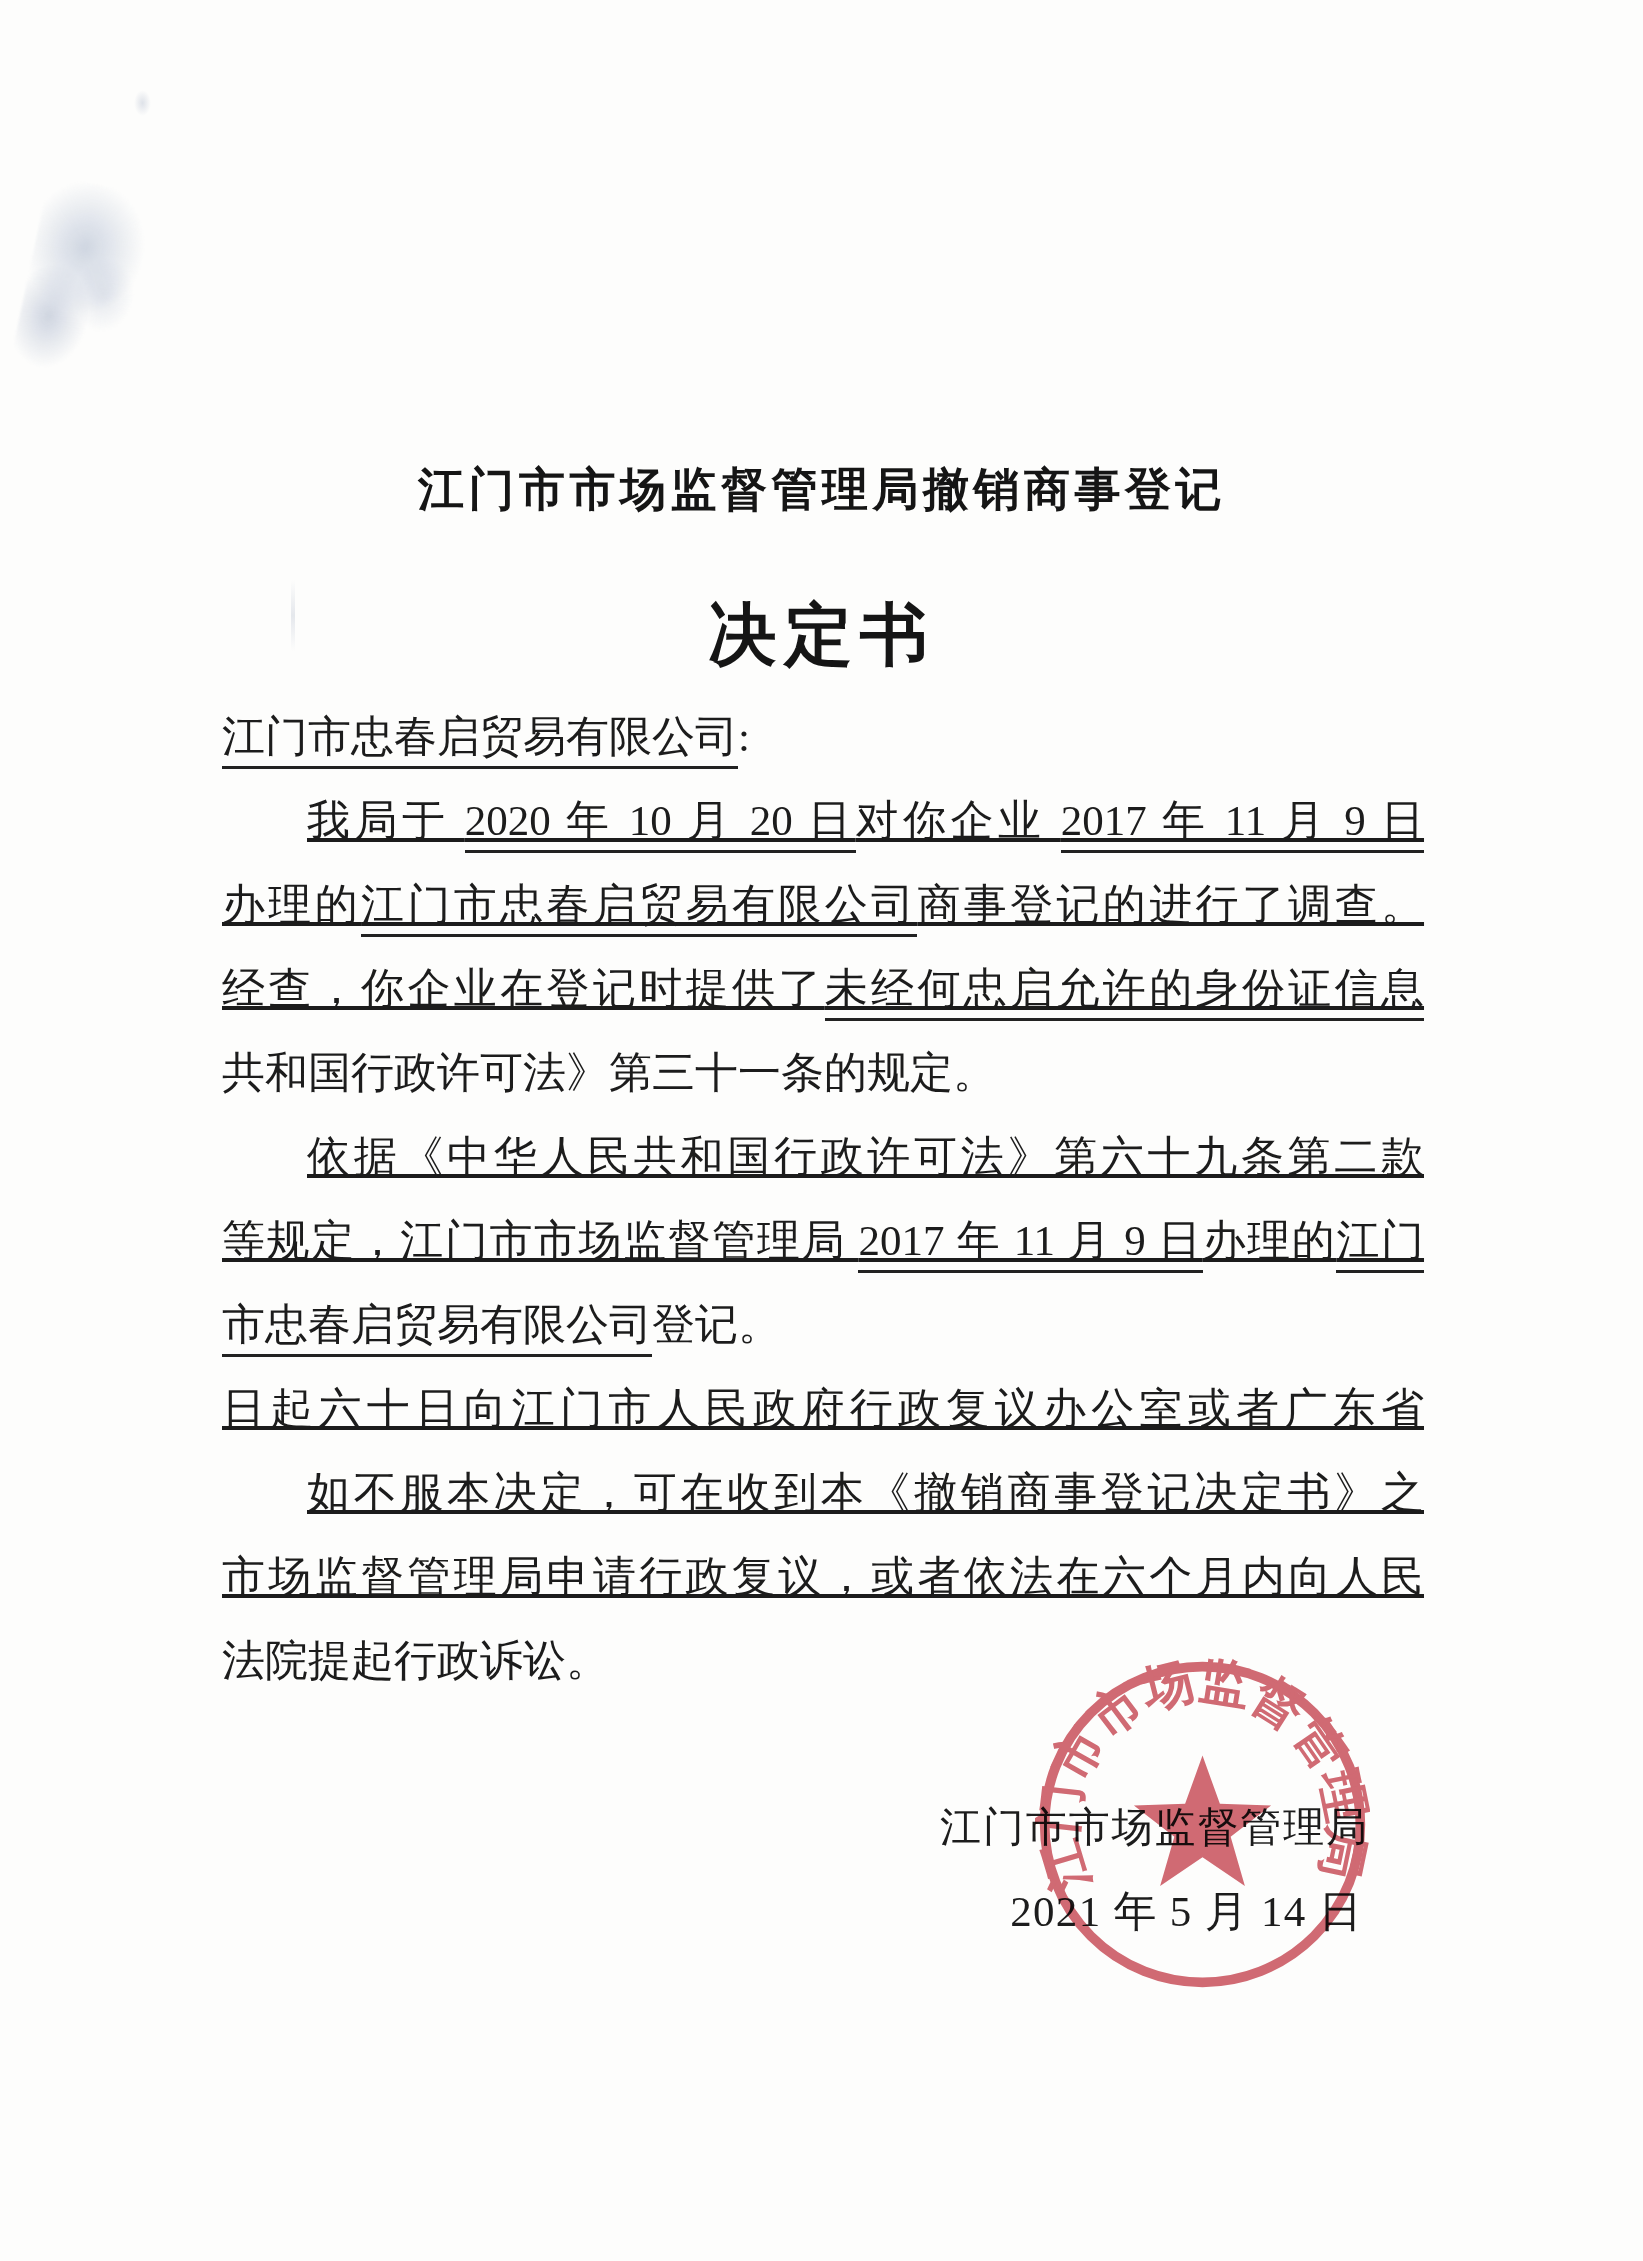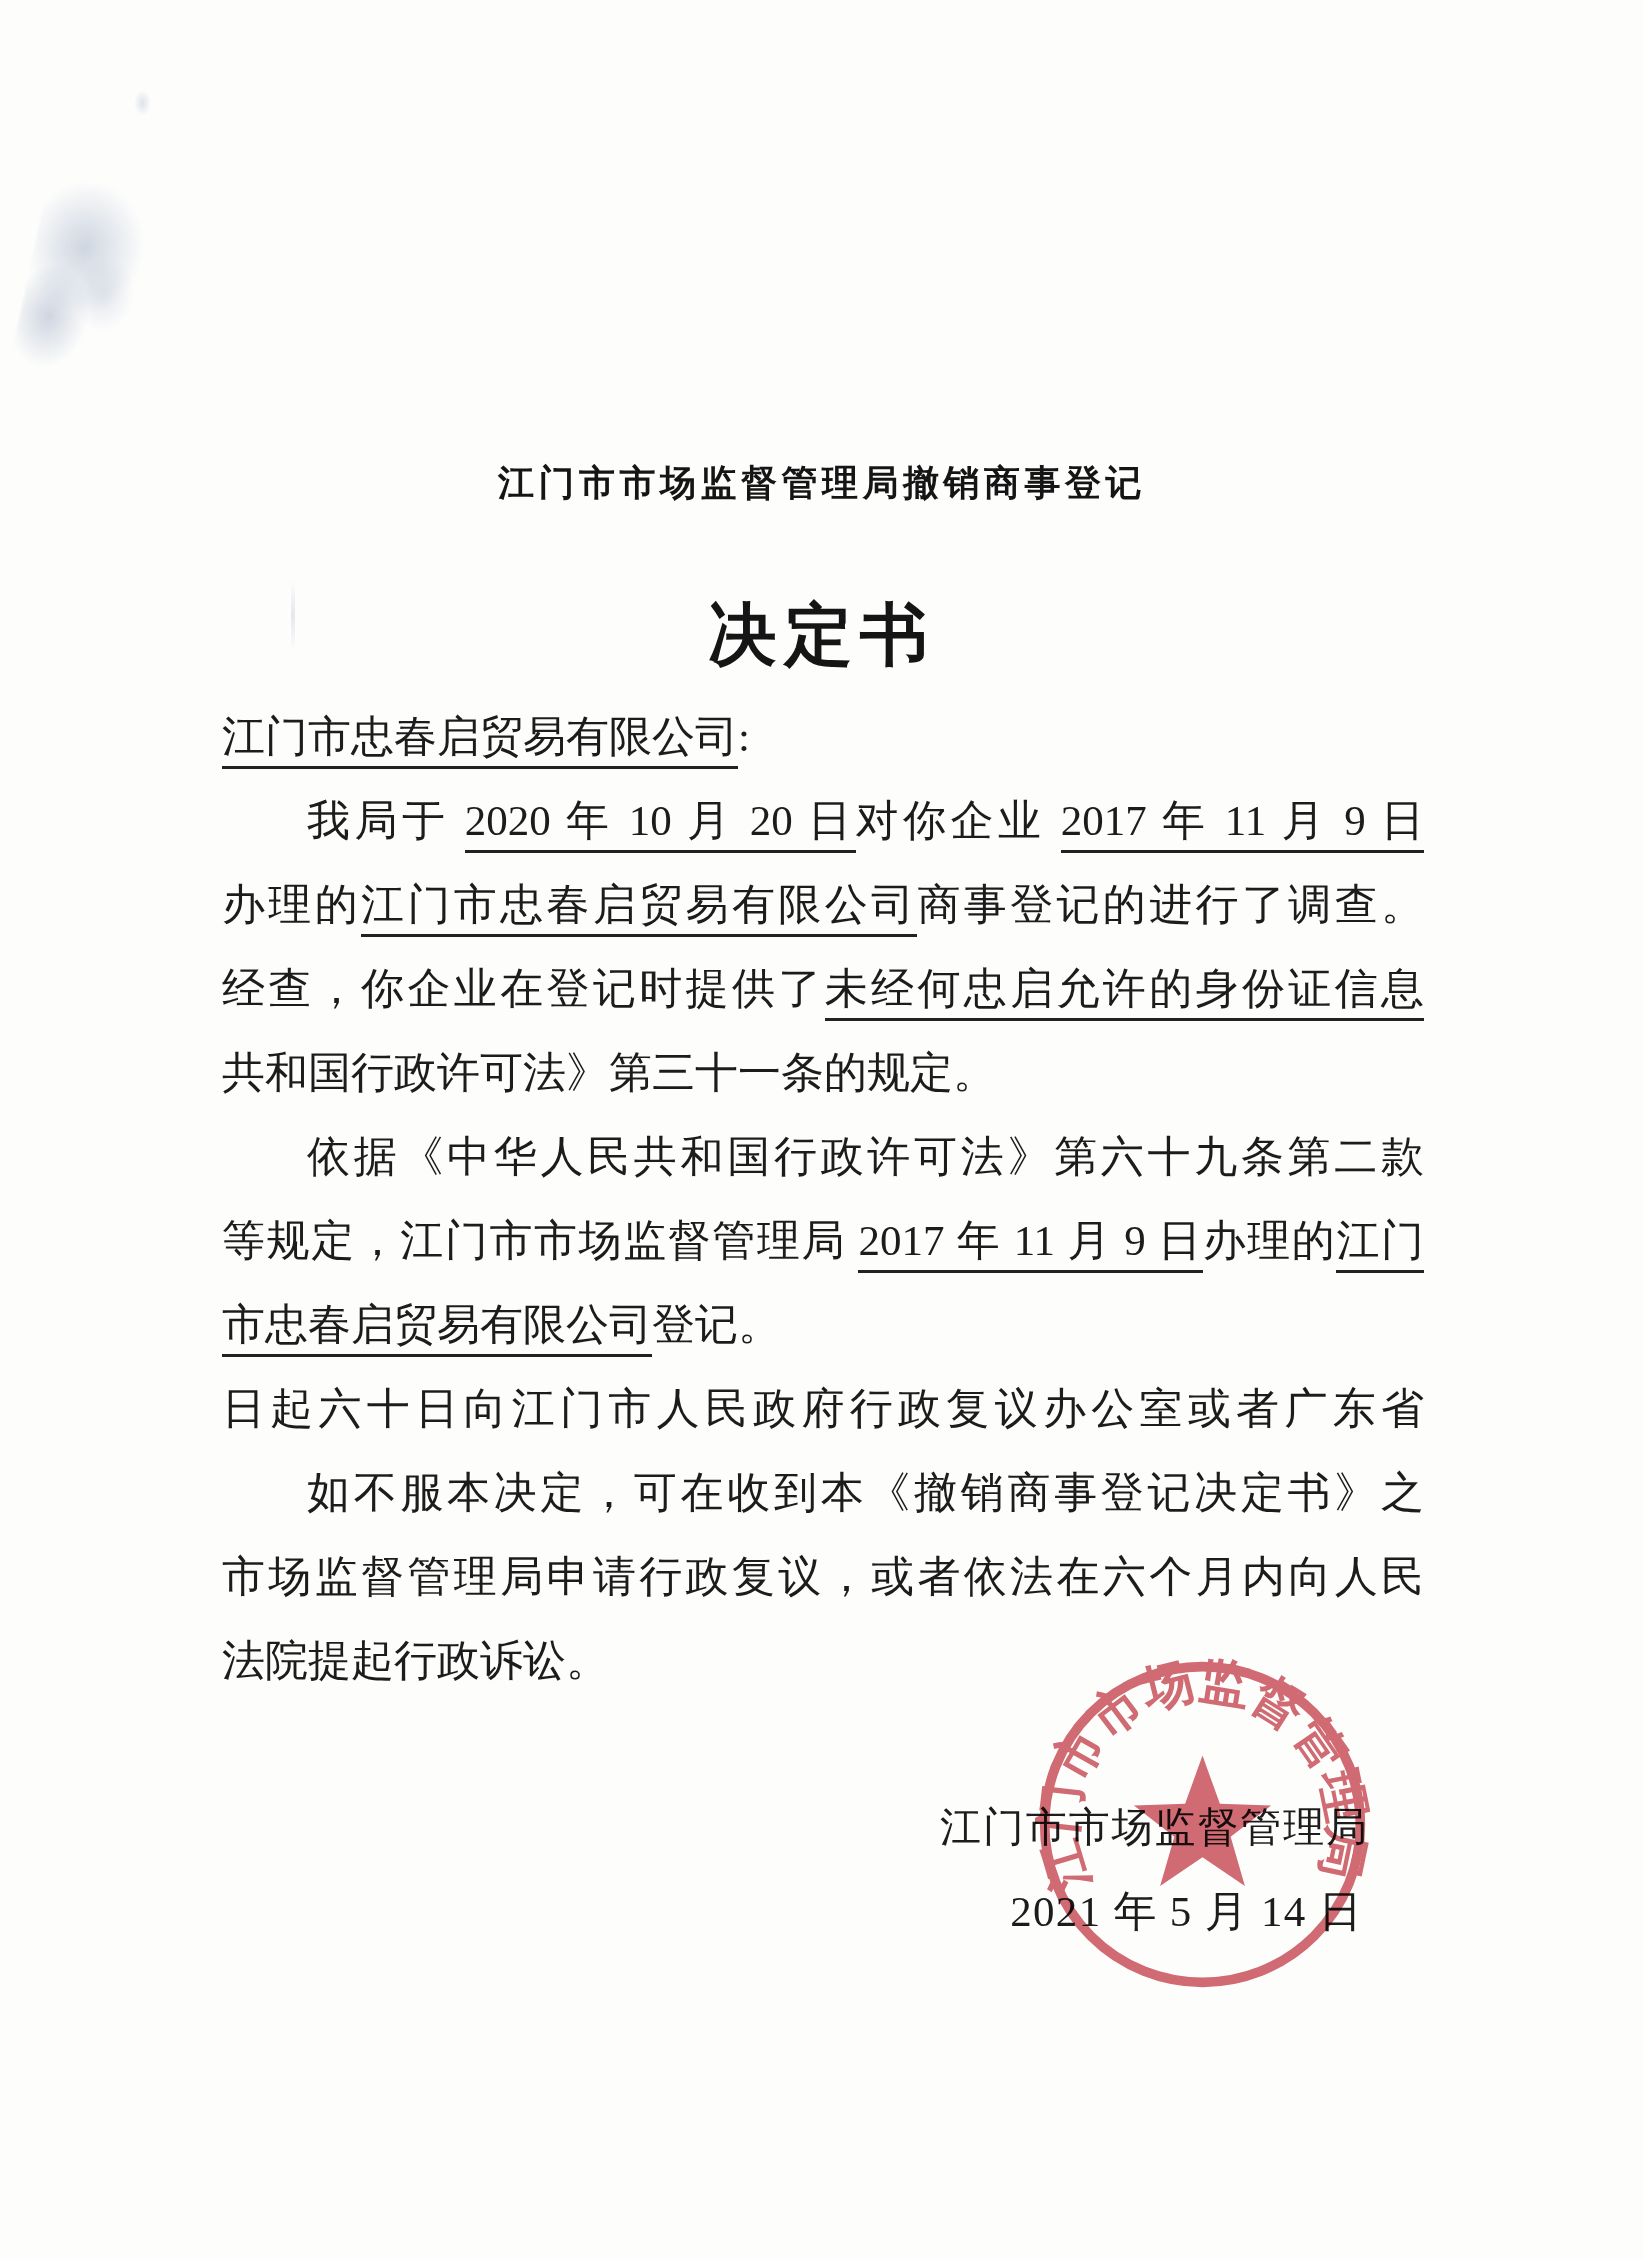--- a/index.html
+++ b/index.html
@@ -23,35 +23,36 @@
   }
   .speck1{position:absolute;left:134px;top:90px;width:17px;height:26px;
     background:radial-gradient(ellipse, rgba(130,145,175,.25), rgba(130,145,175,0) 70%);}
   .speck2{position:absolute;left:291px;top:580px;width:3.9px;height:71px;
     background:linear-gradient(rgba(120,135,165,0), rgba(120,135,165,.18), rgba(120,135,165,0));}
 
   .doc-title{
     position:absolute;left:0;right:0;text-align:center;
     font-weight:700;letter-spacing:4.5px;color:#151515;
   }
-  .title1{top:459px;font-size:36px;}
+  .title1{top:459px;font-size:46px;}
   .title2{top:590px;font-size:68px;letter-spacing:7.7px;}
 
   .body-text{
     position:absolute;left:222px;top:706px;width:1202px;
     font-size:43px;
   }
   .line{
     height:84px;line-height:62px;white-space:nowrap;
     text-align:left;
   }
   .line.just{
     white-space:normal;
     text-align:justify;text-align-last:justify;
     text-justify:inter-character;
+    text-decoration:underline;
   }
   .line.ind{text-indent:85px;}
   .ul{border-bottom:3.9px solid #222;padding-bottom:5.8px;}
 
   .signature{
     position:absolute;right:275px;top:1805px;
     font-size:41px;letter-spacing:1.9px;line-height:45px;
   }
   .docdate{
     position:absolute;right:281px;top:1889px;

